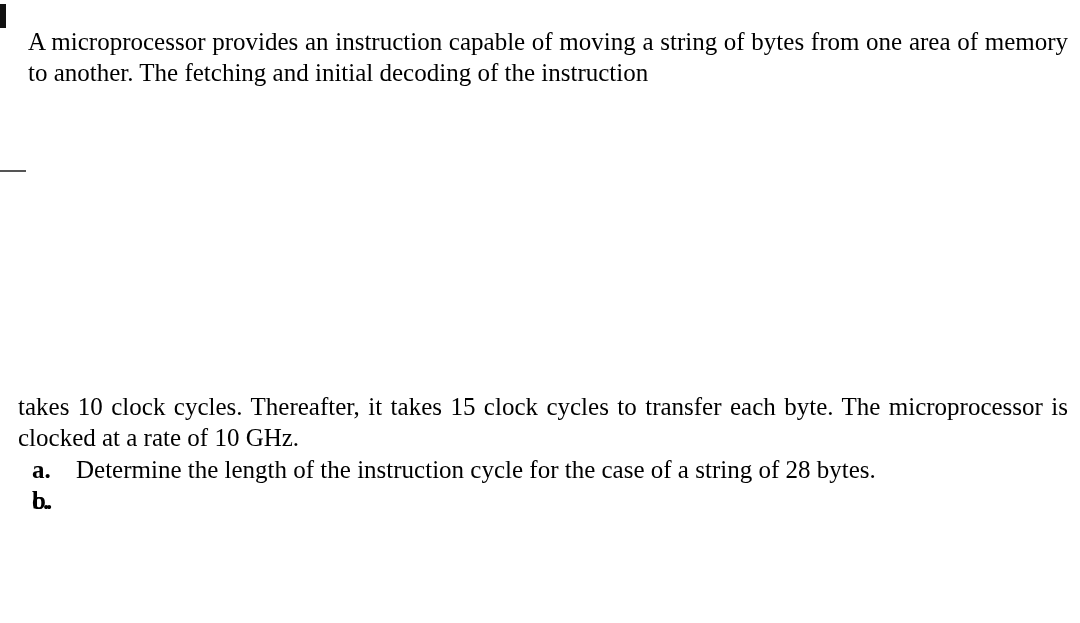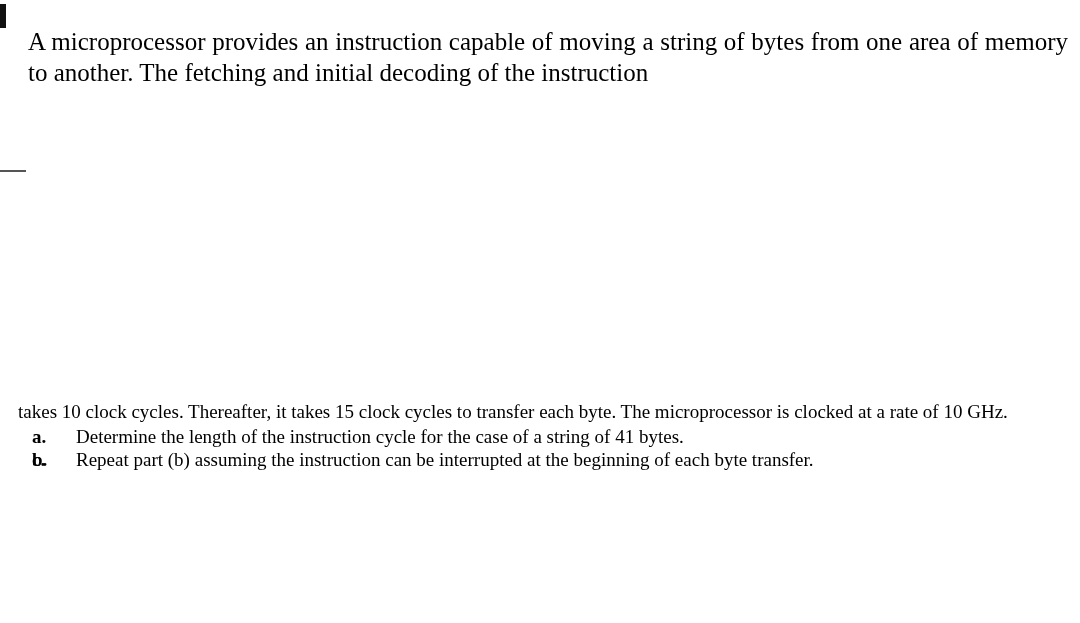--- a/index.html
+++ b/index.html
@@ -23,22 +23,22 @@
     top: 2px;
     right: 12px;
     font-size: 25px;
     line-height: 1.22;
     text-align: justify;
   }
   .block-bottom {
     position: absolute;
     left: 18px;
     right: 12px;
-    top: 400px;
-    font-size: 19px;
+    top: 392px;
+    font-size: 25px;
     line-height: 1.22;
   }
   .cont-para {
     text-align: justify;
     margin: 0 0 2px 0;
   }
   .list {
     margin: 0;
     padding: 0;
   }
@@ -80,25 +80,24 @@
   <div class="edge-tick"></div>
 
   <p class="block-top">A microprocessor provides an instruction capable of moving a string of bytes from one area of memory to another. The fetching and initial decoding of the instruction</p>
 
   <div class="block-bottom">
     <p class="cont-para">takes 10 clock cycles. Thereafter, it takes 15 clock cycles to transfer each byte. The microprocessor is clocked at a rate of 10 GHz.</p>
 
     <div class="list">
       <p class="item">
         <span class="marker">a.</span>
-        <span>Determine the length of the instruction cycle for the case of a string of 41 bytes.</span>
+        <span>Determine the length of the instruction cycle for the case of a string of 28 bytes.</span>
       </p>
       <p class="item">
         <span class="marker">b.</span>
       </p>
       <p class="item">
         <span class="marker">c.</span>
-        <span>Repeat part (b) assuming the instruction can be interrupted at the beginning of each byte transfer.</span>
       </p>
     </div>
   </div>
 
 </div>
 
 </body></html>

